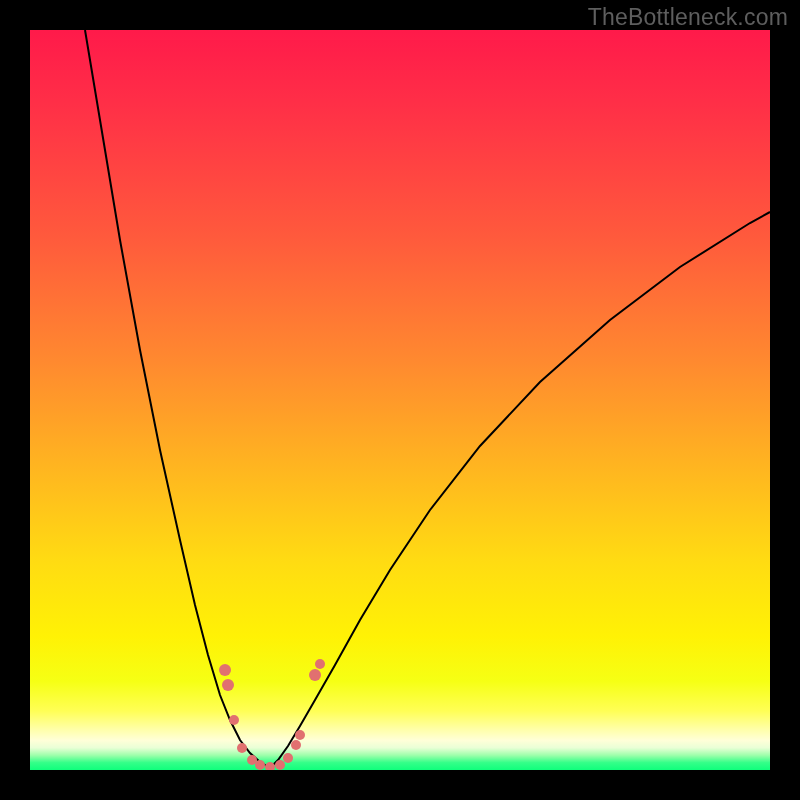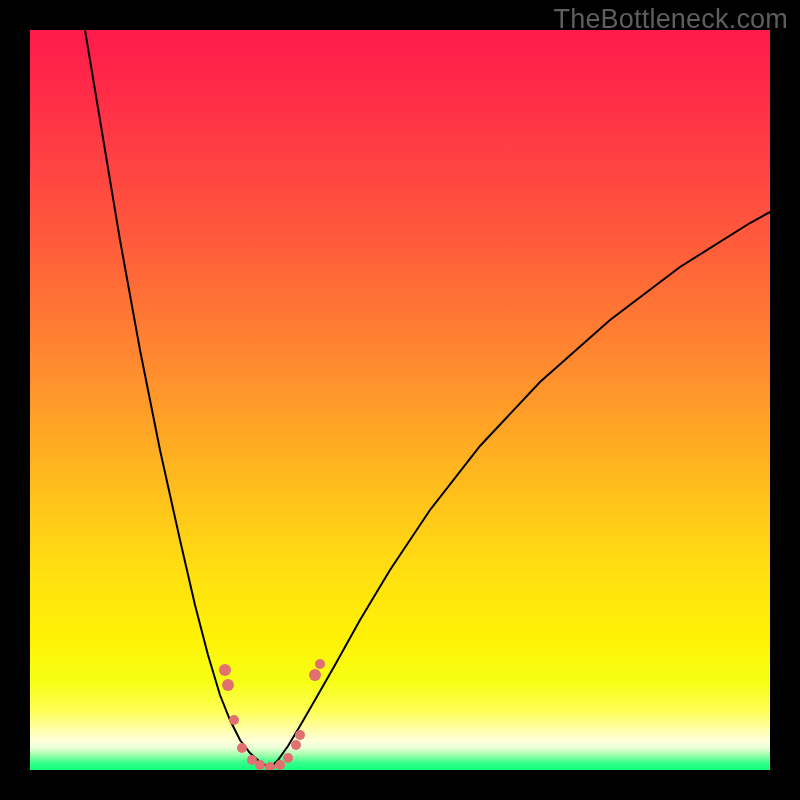--- a/index.html
+++ b/index.html
@@ -15,21 +15,21 @@
     position: relative;
     width: 800px;
     height: 800px;
     background: #000;
   }
   .watermark {
     position: absolute;
     top: 4px;
     right: 12px;
     color: #5e5e5e;
-    font-size: 27px;
+    font-size: 23px;
     font-weight: 400;
     letter-spacing: 0.2px;
     z-index: 10;
   }
   .plot-area {
     position: absolute;
     left: 30px;
     top: 30px;
     width: 740px;
     height: 740px;

